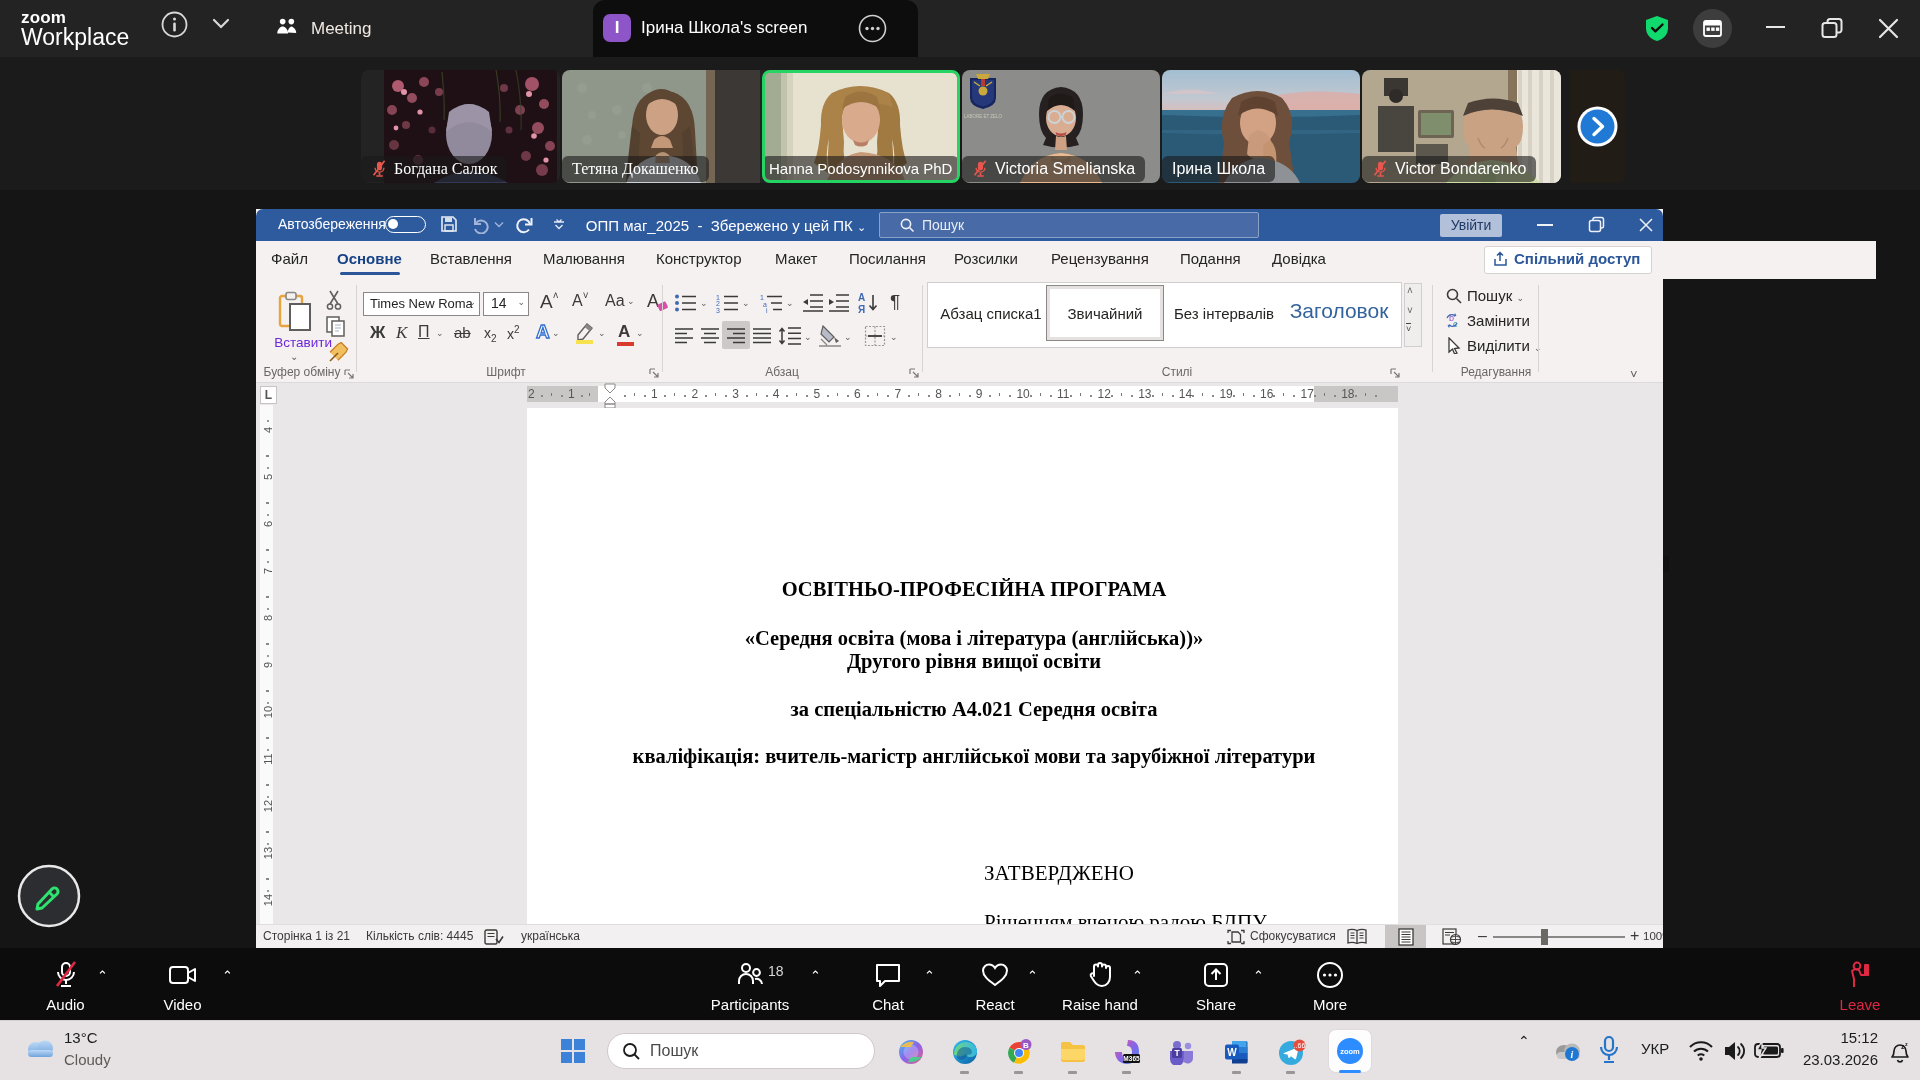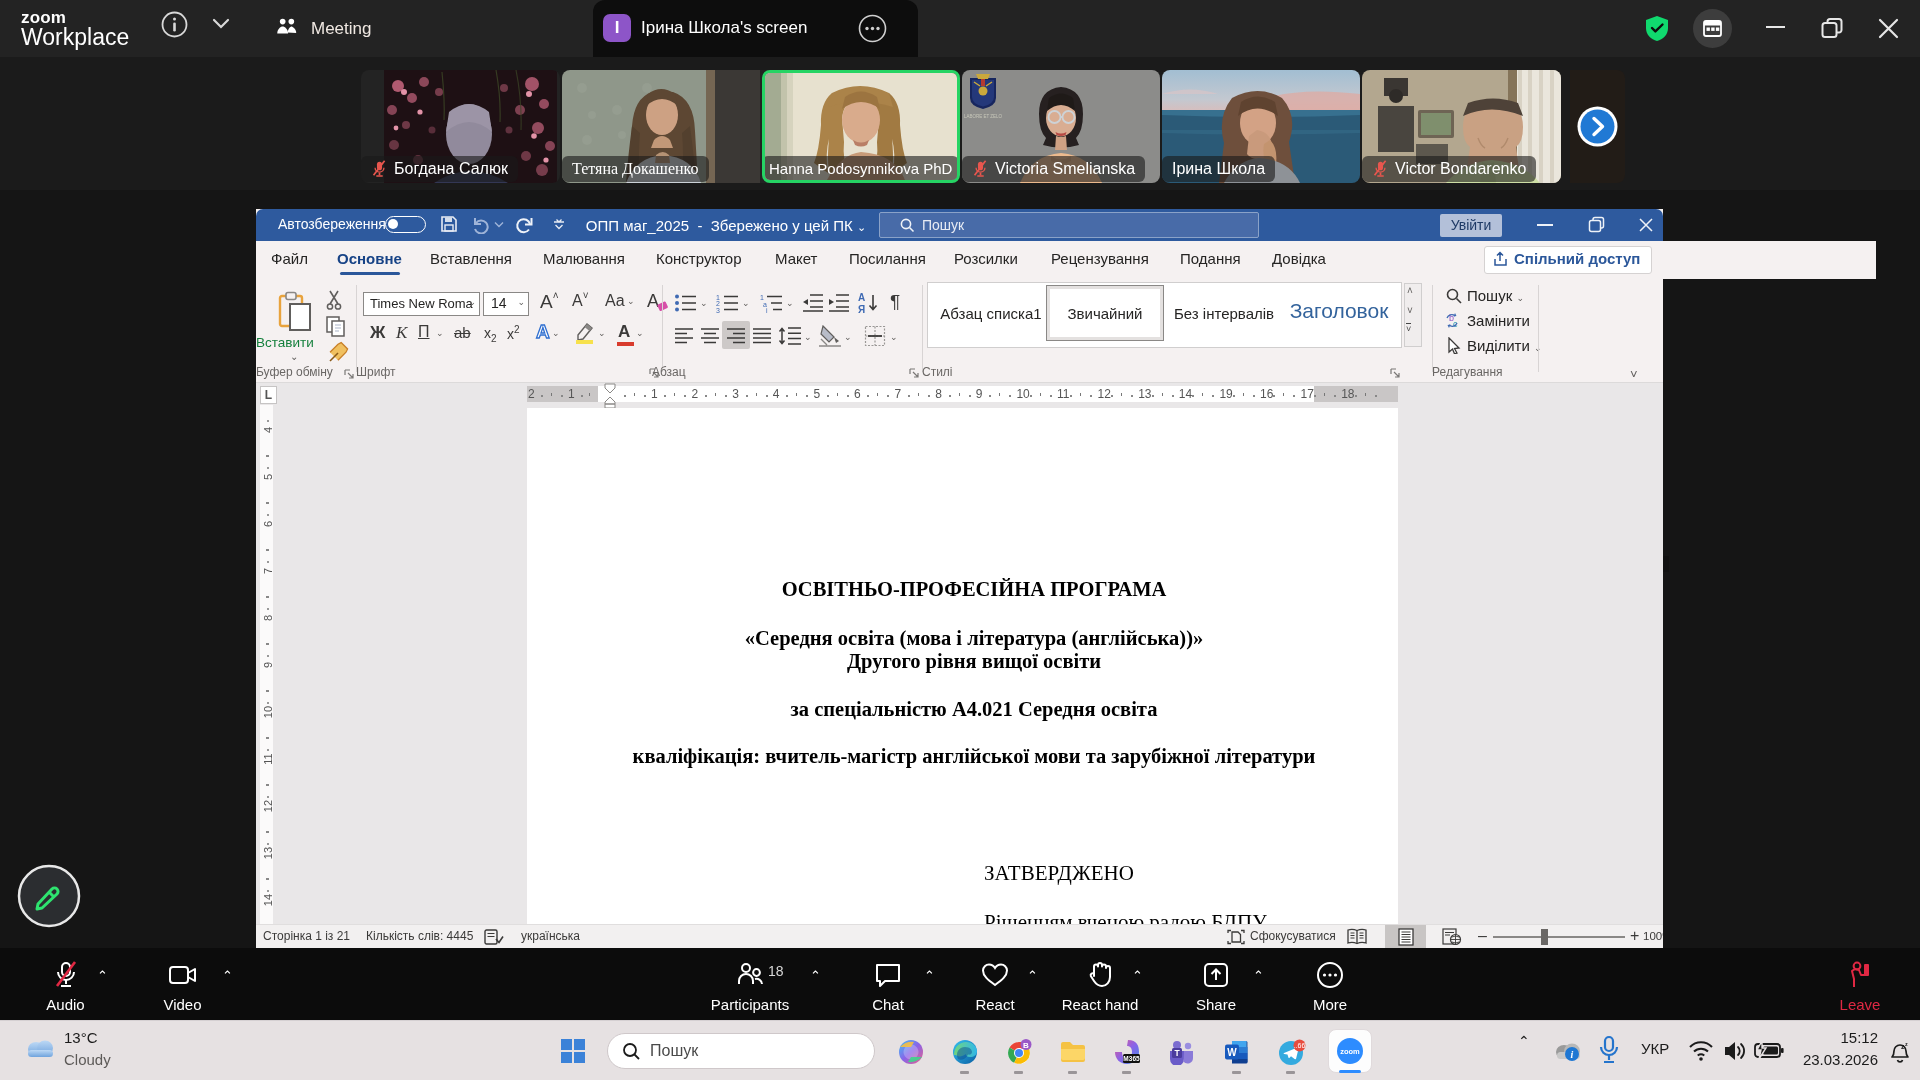--- a/index.html
+++ b/index.html
@@ -17,21 +17,21 @@
   .nlabel .mic { display:inline-block; width:17px; height:17px; vertical-align:-3px; margin-right:6px; }
 
   
   #word { left:256px; top:209px; width:1407px; height:739px; background:#f5f1f1; }
   #wtitle { left:0; top:0; width:1407px; height:32px; background:#2e5a9e; color:#fff; border-radius:7px 7px 0 0; }
   #wmenu { left:0; top:32px; width:1620px; height:38px; background:#f5f1f1; color:#252423; }
   #wribbon { left:0; top:70px; width:1407px; height:104px; background:#f5f1f1; border-bottom:1px solid #dcdada; }
   #wdoc { left:0; top:174px; width:1407px; height:541px; background:#e9e7e8; overflow:hidden; }
   #wstatus { left:0; top:715px; width:1407px; height:24px; background:#f2f0f0; border-top:1px solid #e0dede; font-size:12px; color:#3b3a39; overflow:hidden; }
   .vsep { position:absolute; top:6px; bottom:10px; width:1px; background:#d8d4d4; }
-  .glabel { position:absolute; bottom:3px; font-size:12px; color:#6a6765; width:100%; text-align:left; }
+  .glabel { position:absolute; bottom:3px; font-size:12px; color:#6a6765; width:100%; text-align:center; }
 
   
   #ztool { left:0; top:948px; width:1920px; height:72px; background:#0c0c0c; color:#fff; }
   .zbtn { position:absolute; top:0; text-align:center; color:#fff; }
   .zbtn .lab { font-size:15px; margin-top:2px; }
 
   
   #tbar { left:0; top:1020px; width:1920px; height:60px; background:#e6e1e2; border-top:1px solid #d5d0d2; }
   .dl { left:0; width:100%; }
   #wstatus div { font-size:12px; color:#3b3a39; }
@@ -91,21 +91,21 @@
     <svg class="abs" style="left:265px;top:14px;" width="29" height="29" viewBox="0 0 29 29">
       <circle cx="14.5" cy="14.5" r="13" fill="none" stroke="#cfcfcf" stroke-width="1.6"></circle>
       <circle cx="9" cy="14.5" r="1.7" fill="#cfcfcf"></circle>
         <circle cx="14.5" cy="14.5" r="1.7" fill="#cfcfcf"></circle>
         <circle cx="20" cy="14.5" r="1.7" fill="#cfcfcf"></circle>
     </svg>
   </div>
 
   <div id="strip" class="abs" style="left:0;top:57px;width:1920px;height:133px;background:#1b1b1b;"></div>
 
-  <div class="tile" style="left:361px;width:199px;">
+  <div class="tile" style="left:361px;width:199px;font-family:Liberation Serif, serif;">
     <svg class="abs" style="left:23px;top:0;" width="173" height="113" viewBox="0 0 173 113">
       <rect width="173" height="113" fill="#1e1014"></rect>
       <g fill="#b05a70">
         <circle cx="14" cy="16" r="6"></circle>
           <circle cx="28" cy="28" r="5" opacity="0.8"></circle>
           <circle cx="8" cy="40" r="5" opacity="0.7"></circle>
         <circle cx="40" cy="12" r="5" opacity="0.75"></circle>
           <circle cx="22" cy="55" r="4" opacity="0.55"></circle>
           <circle cx="10" cy="75" r="5" opacity="0.5"></circle>
         <circle cx="34" cy="90" r="5" opacity="0.45"></circle>
@@ -354,21 +354,21 @@
       </svg>
       <div class="abs" style="left:1258px;top:9px;font-size:15px;font-weight:700;color:#2b579a;">Спільний доступ</div>
     </div>
     <div id="wribbon" class="abs">
 
       <svg class="abs" style="left:20px;top:12px;" width="40" height="42" viewBox="0 0 40 42">
         <rect x="4" y="5" width="22" height="30" rx="2" fill="none" stroke="#e8a33d" stroke-width="2.4"></rect>
         <rect x="10" y="1.5" width="10" height="7" rx="2" fill="#f5f1f1" stroke="#8a8886" stroke-width="1.6"></rect>
         <rect x="14" y="13" width="20" height="26" fill="#fff" stroke="#605e5c" stroke-width="2"></rect>
       </svg>
-      <div class="abs" style="left:0px;top:56px;width:76px;text-align:left;font-size:13.5px;color:#15803d;">Вставити</div>
+      <div class="abs" style="left:0px;top:56px;width:76px;text-align:right;font-size:13.5px;color:#6d28d9;">Вставити</div>
       <div class="abs" style="left:34px;top:72px;font-size:10px;color:#605e5c;">⌄</div>
       <svg class="abs" style="left:68px;top:10px;" width="22" height="22" viewBox="0 0 22 22">
         <path d="M6 2 L14 15 M14 2 L6 15" stroke="#605e5c" stroke-width="1.6"></path>
         <circle cx="6" cy="17.5" r="2.6" fill="none" stroke="#605e5c" stroke-width="1.5"></circle>
         <circle cx="14" cy="17.5" r="2.6" fill="none" stroke="#605e5c" stroke-width="1.5"></circle>
       </svg>
       <svg class="abs" style="left:68px;top:36px;" width="24" height="24" viewBox="0 0 24 24">
         <rect x="3" y="2" width="12" height="15" fill="#fff" stroke="#605e5c" stroke-width="1.5"></rect>
         <path d="M8 6 h12 v15 h-12 Z M8 6 l3 0" fill="#fff" stroke="#605e5c" stroke-width="1.5"></path>
         <path d="M11 10 h6 M11 13 h6 M11 16 h4" stroke="#aab4c8" stroke-width="1.2"></path>
@@ -760,21 +760,21 @@
       <svg width="30" height="30" viewBox="0 0 30 30">
         <path d="M15 25 C8 20 3 16 3 10.5 C3 6.9 5.9 4.5 9 4.5 C11.5 4.5 13.8 6 15 8 C16.2 6 18.5 4.5 21 4.5 C24.1 4.5 27 6.9 27 10.5 C27 16 22 20 15 25 Z" fill="none" stroke="#fff" stroke-width="2"></path>
       </svg>
       <div class="lab">React</div>
     </div>
     <div class="abs" style="left:1027px;top:20px;color:#fff;font-size:13px;">⌃</div>
     <div class="zbtn" style="left:1050px;top:12px;width:100px;">
       <svg width="30" height="30" viewBox="0 0 30 30">
         <path d="M9 16 V6.5 a2 2 0 0 1 4 0 V5 a2 2 0 0 1 4 0 v1.5 a2 2 0 0 1 4 0 V8 a2 2 0 0 1 4 0 v9 c0 5 -3.5 9 -8 9 c-4 0 -6 -2 -8 -5 l-3.2 -5 a2 2 0 0 1 3.2 -2.2 Z" fill="none" stroke="#fff" stroke-width="2" stroke-linejoin="round"></path>
       </svg>
-      <div class="lab">React hand</div>
+      <div class="lab">Raise hand</div>
     </div>
     <div class="abs" style="left:1132px;top:20px;color:#fff;font-size:13px;">⌃</div>
     <div class="zbtn" style="left:1166px;top:12px;width:100px;">
       <svg width="30" height="30" viewBox="0 0 30 30">
         <rect x="4" y="4" width="22" height="22" rx="4" fill="none" stroke="#fff" stroke-width="2"></rect>
         <path d="M15 20 v-10 M10.5 14 L15 9.5 L19.5 14" fill="none" stroke="#fff" stroke-width="2"></path>
       </svg>
       <div class="lab">Share</div>
     </div>
     <div class="abs" style="left:1253px;top:20px;color:#fff;font-size:13px;">⌃</div>

